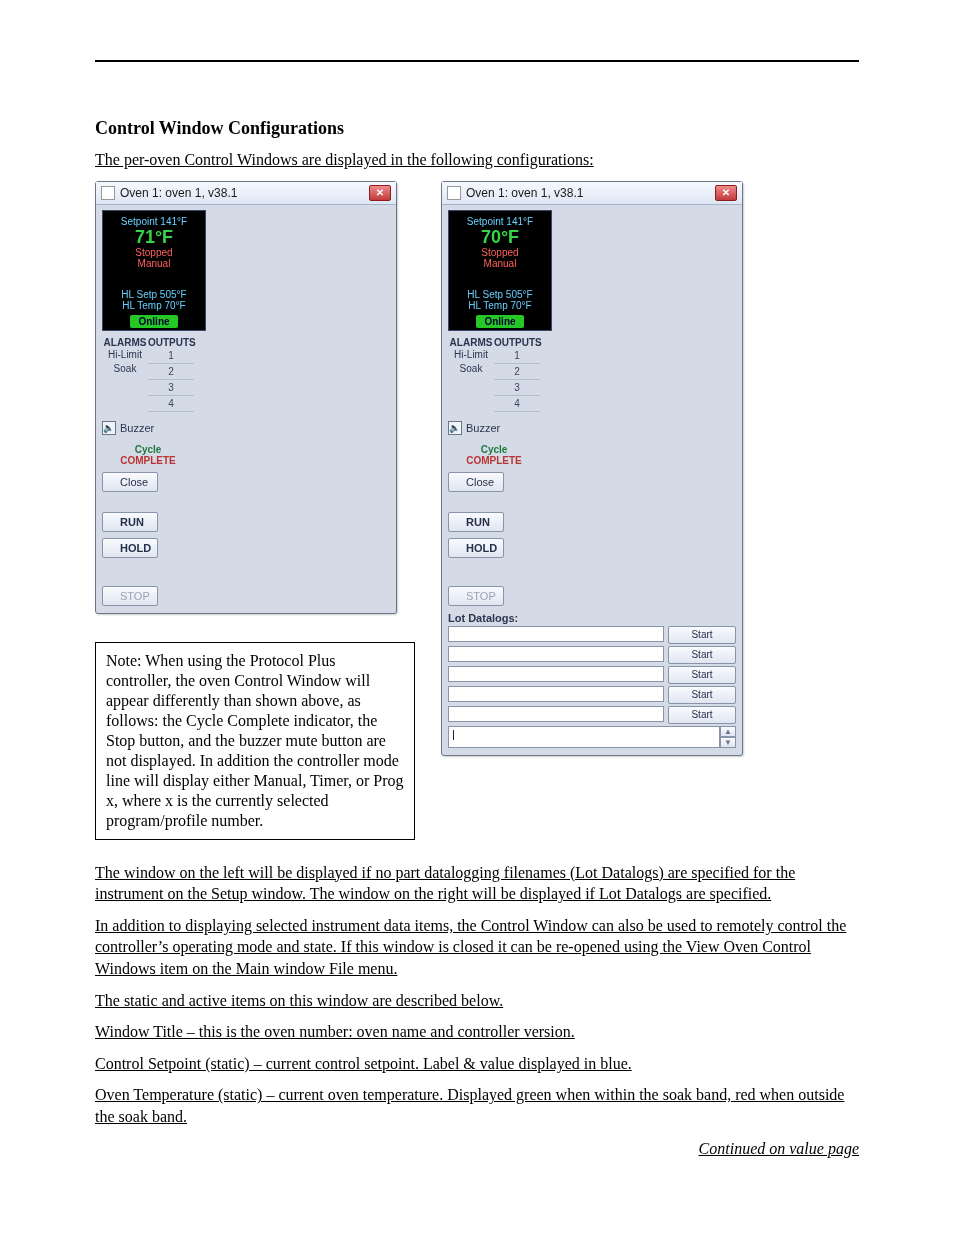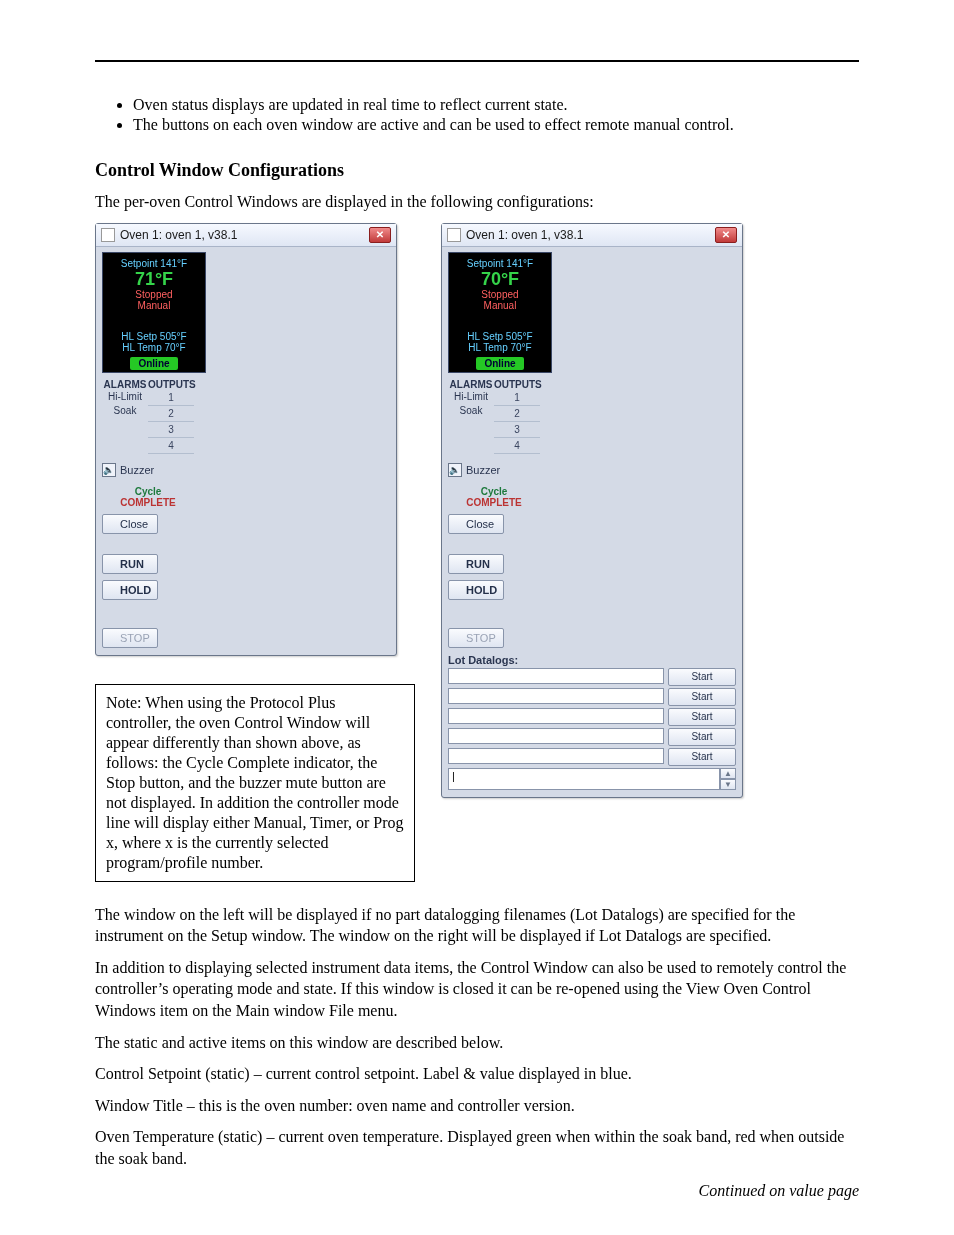--- a/index.html
+++ b/index.html
@@ -16,21 +16,21 @@
   }
   .hr { border: none; border-top: 2px solid #000; margin: 0; }
   .header-space { height: 30px; }
   ul.bullets {
     margin: 4px 0 10px 0;
     padding-left: 38px;
   }
   ul.bullets li { margin: 2px 0; font-family: "Times New Roman", serif; font-size: 16px; }
 
   .section-title { font-weight: bold; font-size: 18px; margin-top: 26px; margin-bottom: 6px; }
-  .para { margin: 10px 0 10px 0; line-height: 1.35; }
+  .para { margin: 10px 0 10px 0; line-height: 1.35; text-decoration: underline; }
 
   .two-col { display: flex; align-items: flex-start; gap: 26px; margin-top: 8px; }
   .left-col { width: 320px; flex: 0 0 auto; }
   .right-col { width: 320px; flex: 0 0 auto; }
 
   
   .win {
     position: relative;
     width: 302px;
     border: 1px solid #6a768a;
@@ -131,24 +131,20 @@
 
   .continued { font-style: italic; }
 </style>
 </head>
 <body>
 
 <div class="page">
   <hr class="hr">
   <div class="header-space"></div>
 
-  <ul class="bullets">
-    <li>Oven status displays are updated in real time to reflect current state.</li>
-    <li>The buttons on each oven window are active and can be used to effect remote manual control.</li>
-  </ul>
 
   <div class="section-title">Control Window Configurations</div>
   <p class="para">The per-oven Control Windows are displayed in the following configurations:</p>
 
   <div class="two-col">
 
     <div class="left-col">
       <div class="win">
         <div class="titlebar">
           <span class="icon"></span>
@@ -294,22 +290,22 @@
           </div>
         </div>
       </div>
     </div>
   </div>
 
   <div class="body-after">
     <p class="para">The window on the left will be displayed if no part datalogging filenames (Lot Datalogs) are specified for the instrument on the Setup window. The window on the right will be displayed if Lot Datalogs are specified.</p>
     <p class="para">In addition to displaying selected instrument data items, the Control Window can also be used to remotely control the controller’s operating mode and state. If this window is closed it can be re-opened using the View Oven Control Windows item on the Main window File menu.</p>
     <p class="para">The static and active items on this window are described below.</p>
+    <p class="para">Window Title – this is the oven number: oven name and controller version.</p>
     <p class="para">Control Setpoint (static) – current control setpoint. Label &amp; value displayed in blue.</p>
-    <p class="para">Window Title – this is the oven number: oven name and controller version.</p>
     <p class="para">Oven Temperature (static) – current oven temperature. Displayed green when within the soak band, red when outside the soak band.</p>
     <p class="para continued" style="text-align:right">Continued on value page</p>
   </div>
 
   <div class="footer">
     <div class="left">22</div>
     <div class="mid">
       <hr class="footer-hr">
       <div><span class="big">JC Systems ChamberWare</span></div>
       <div>Data Acquisition for Windows</div>

